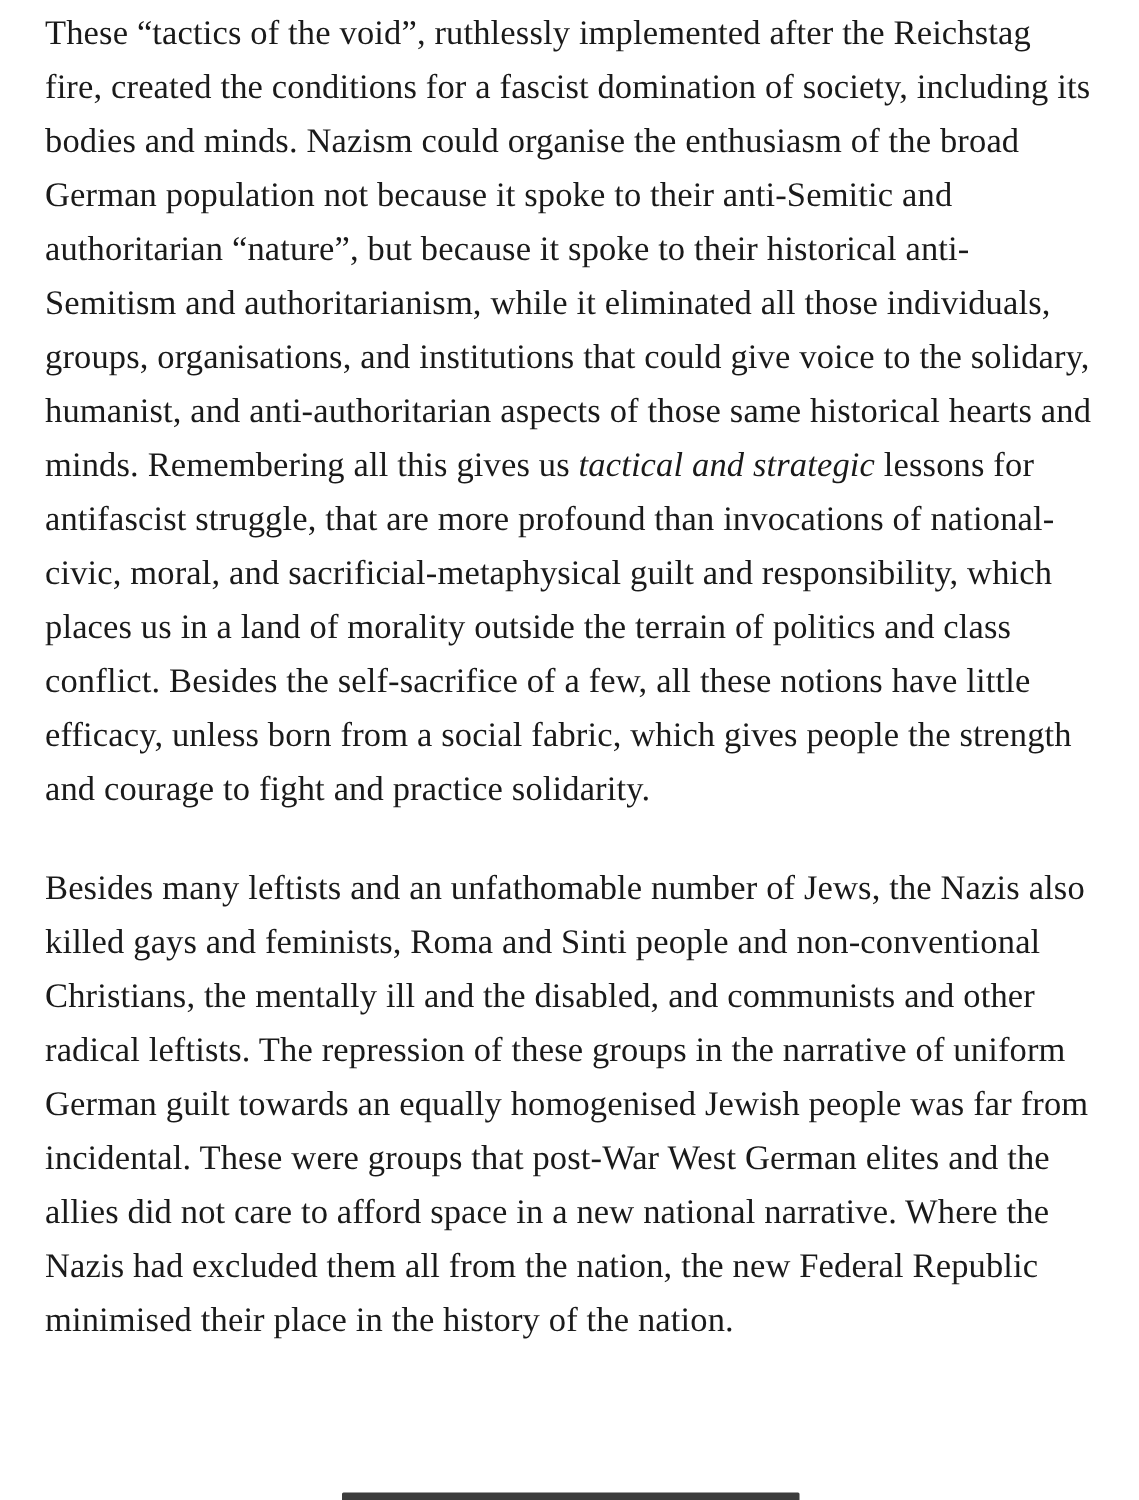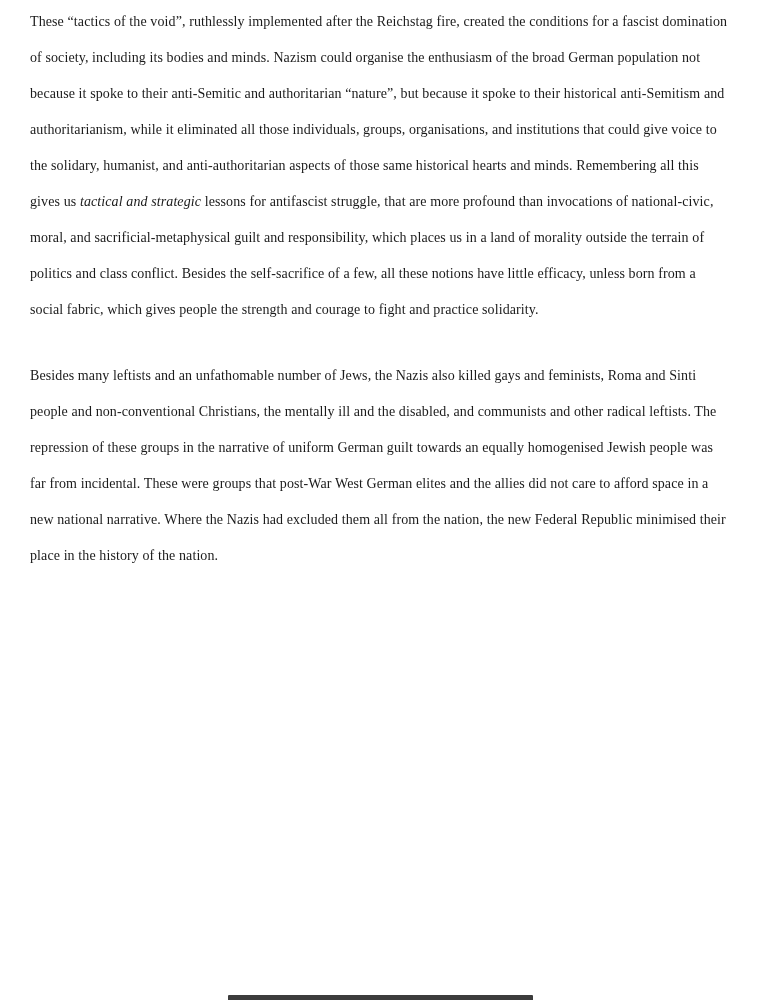--- a/index.html
+++ b/index.html
@@ -9,21 +9,21 @@
     overflow: hidden;
   }
   body {
     background: #ffffff;
     font-family: "Liberation Serif", "DejaVu Serif", serif;
   }
   .article-content {
     width: 759px;
     padding: 4px 28px 0 30px;
     color: #1a1a1a;
-    font-size: 14px;
+    font-size: 23px;
     line-height: 36px;
     letter-spacing: 0.1px;
   }
   .article-content p {
     margin: 0 0 30px 0;
     text-align: left;
   }
   .italic-phrase {
     font-style: italic;
   }

